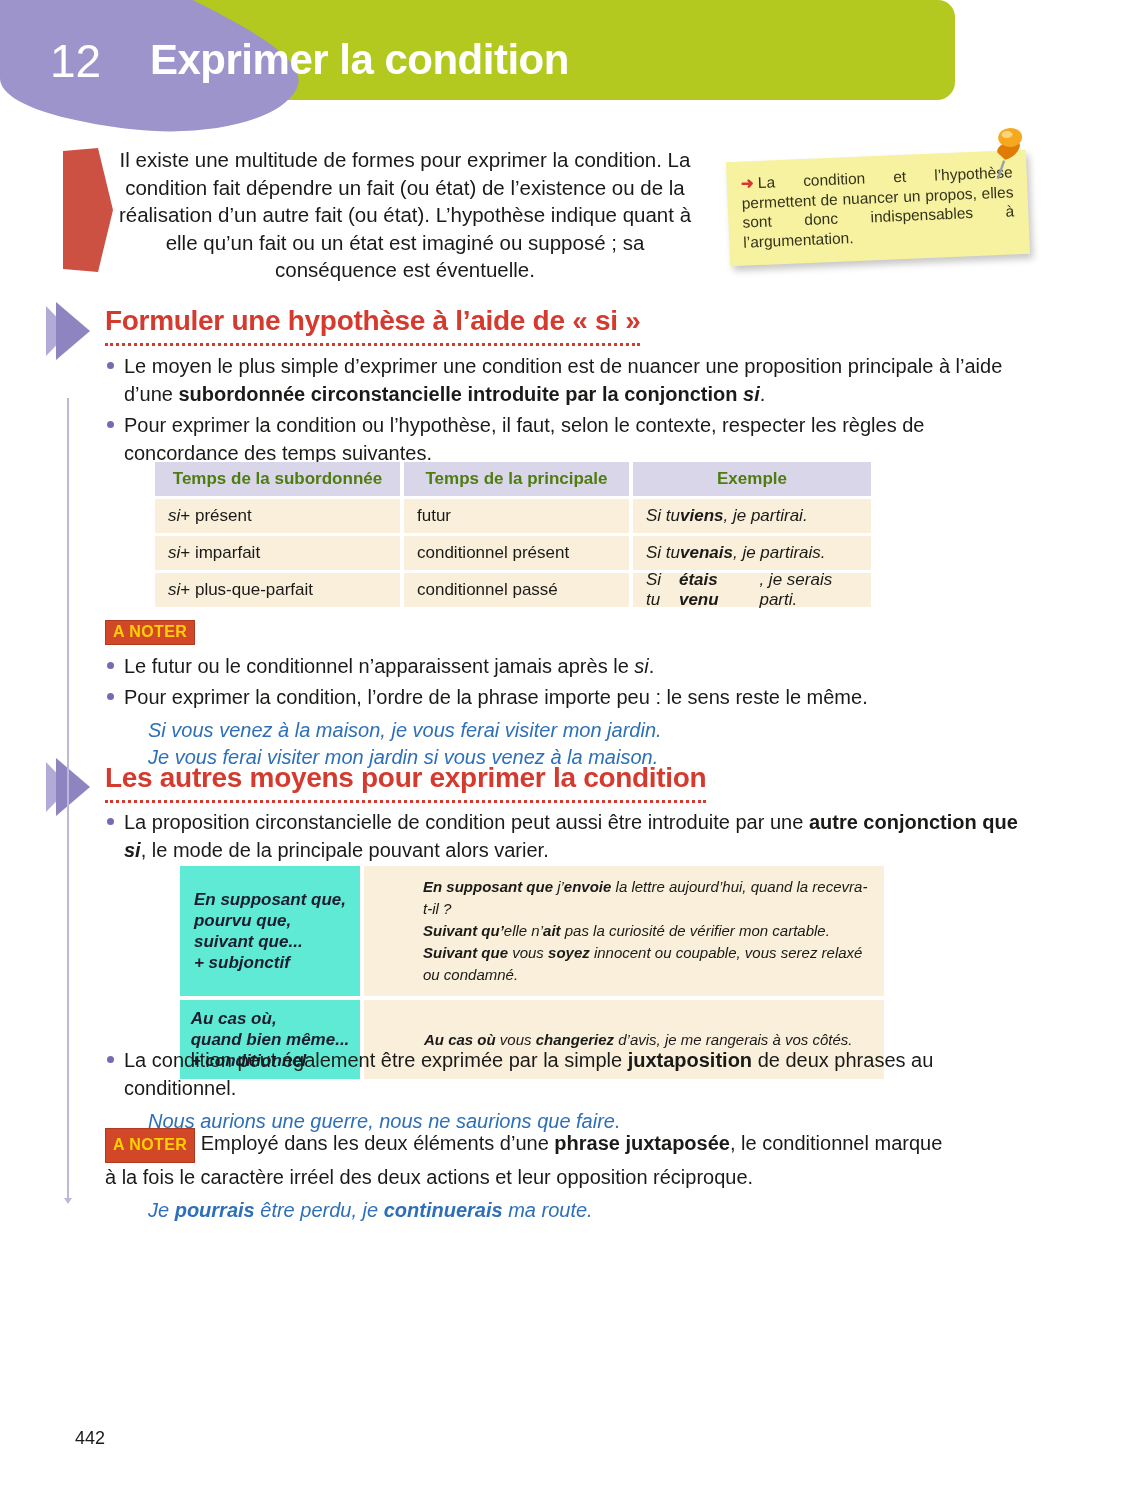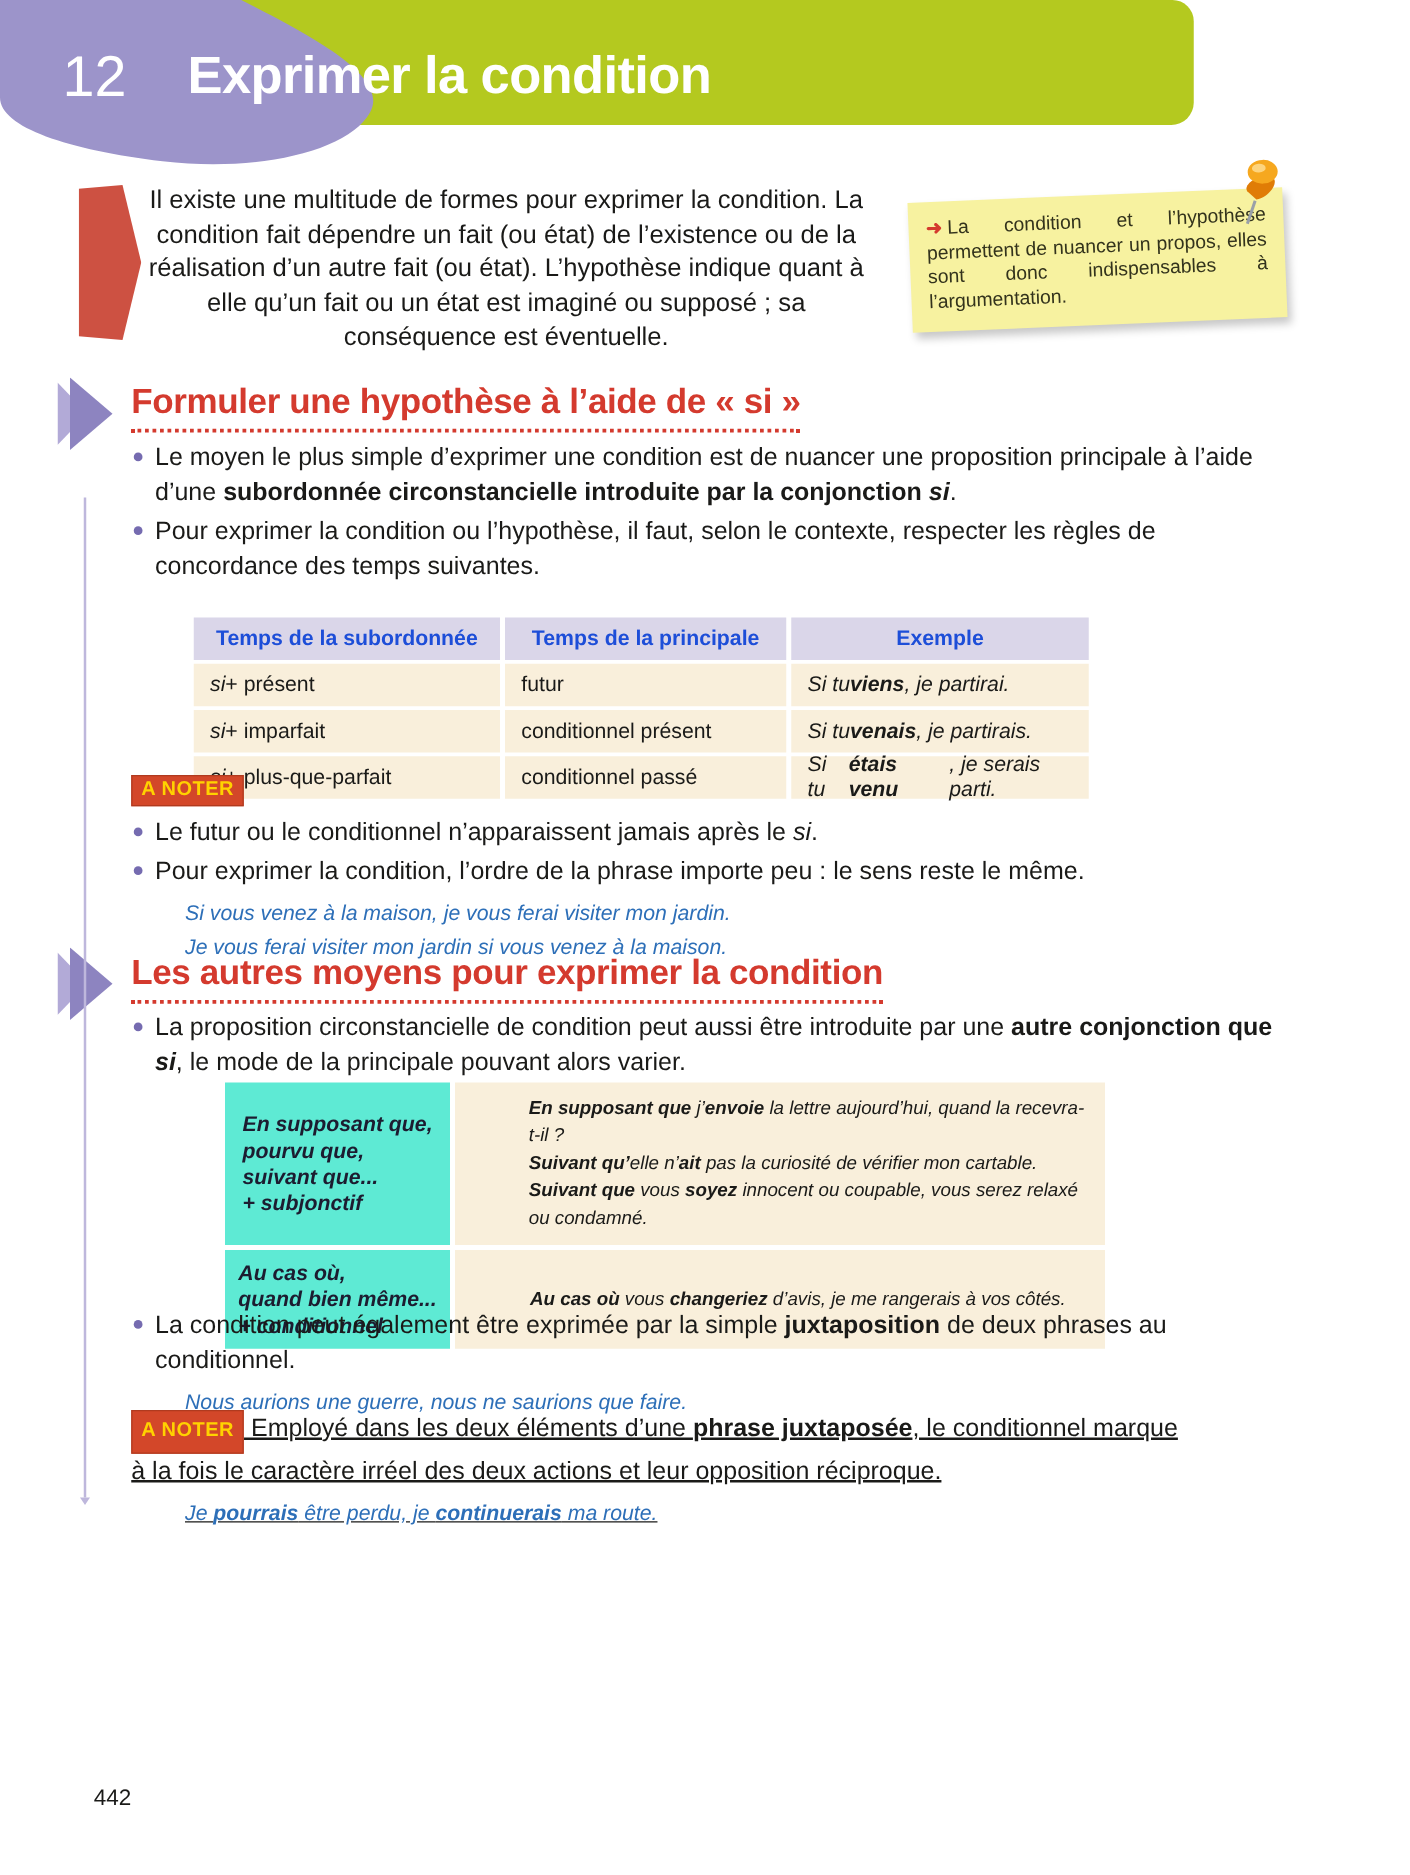--- a/index.html
+++ b/index.html
@@ -32,41 +32,41 @@
   
   .block { position:absolute; }
   .bullet { position:relative; padding-left:19px; font-size:20px; line-height:28px; margin-bottom:3px; }
   .bullet::before { content:''; position:absolute; left:2px; top:10px; width:7px; height:7px;
                     border-radius:50%; background:#756bb0; }
 
   
   .tbl1 { position:absolute; left:155px; top:462px; display:grid;
           grid-template-columns:245px 225px 238px; column-gap:4px; row-gap:3px; }
   .tbl1 .th { background:#dad6e9; height:34px; display:flex; align-items:center; justify-content:center;
-              font-weight:700; font-size:17px; color:#1d4ed8;margin-top:32px; }
+              font-weight:700; font-size:17px; color:#4d7c0f; }
   .tbl1 .td { background:#f9efdb; height:34px; display:flex; align-items:center; padding-left:13px;
               font-size:17px; }
   .tbl1 .ex { font-style:italic; }
 
   .tbl2 { position:absolute; left:168px; top:866px; display:grid;
           grid-template-columns:192px 520px; column-gap:4px; row-gap:4px; }
   .tbl2 .lcell { background:#5eead4; display:flex; align-items:center; justify-content:center;
                  text-align:left; font-style:italic; font-weight:700; font-size:17px; line-height:21px;
                  color:#1c1c30; white-space:pre-line; padding:8px 6px;margin-left:12px; }
   .tbl2 .rcell { background:#f9efdb; font-style:italic; font-size:15px; line-height:22px;
                  padding:10px 12px; white-space:pre-line; display:flex; align-items:center; }
 
   
   .noter { display:inline-block; background:#d34729; color:#ffd200; font-weight:700; font-size:16px;
            padding:2px 7px 3px 7px; letter-spacing:0.4px; border:1px solid #b03a1f; }
   .noter-line { margin-bottom:7px; }
 
   
   .examples { margin-left:43px; margin-top:6px; color:#2d6fb8; font-style:italic;
-              font-size:17px; line-height:27px; }
+              font-size:20px; line-height:27px; }
   .examples div { white-space:nowrap; }
 
   .note2-text { font-size:20px; line-height:28px; }
 
   
   .vline { position:absolute; left:67px; top:398px; width:2px; height:800px; background:#beb7dc; }
   .vline::after { content:''; position:absolute; left:-3px; bottom:-6px; border-left:4px solid transparent;
                   border-right:4px solid transparent; border-top:6px solid #beb7dc; }
   .page-num { position:absolute; left:75px; top:1428px; font-size:18px; }
 
@@ -186,21 +186,21 @@
     <div class="rcell"><span style="white-space:pre-line;margin-left:48px;"><span class="b">Au cas où</span><span> vous </span><span class="b">changeriez</span><span> d’avis, je me rangerais à vos côtés.</span></span></div>
   </div>
 
   <div class="block" style="left:105px; top:1046px; width:930px;">
     <div class="bullet"><span>La condition peut également être exprimée par la simple </span><span class="b">juxtaposition</span><span> de deux phrases au conditionnel.</span></div>
     <div class="examples">
       <div>Nous aurions une guerre, nous ne saurions que faire.</div>
     </div>
   </div>
 
-  <div class="block" style="left:105px; top:1128px; width:845px;text-decoration:underline;">
+  <div class="block" style="left:105px; top:1128px; width:845px;">
     <div class="note2-text">
       <span class="noter">A NOTER</span>
       <span><span>Employé dans les deux éléments d’une </span><span class="b">phrase juxtaposée</span><span>, le conditionnel marque à la fois le caractère irréel des deux actions et leur opposition réciproque.</span></span>
     </div>
     <div class="examples">
       <div><span>Je </span><span class="b">pourrais</span><span> être perdu, je </span><span class="b">continuerais</span><span> ma route.</span></div>
     </div>
   </div>
 
   <div class="vline"></div>

